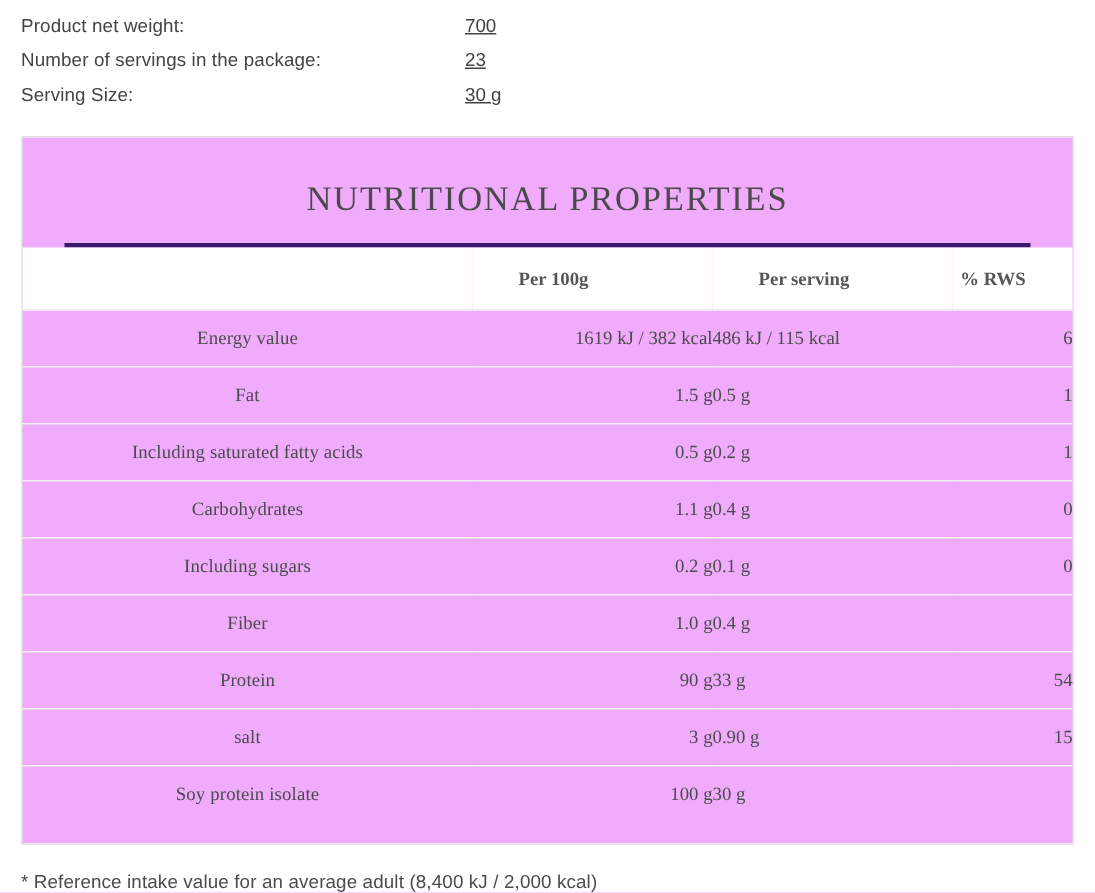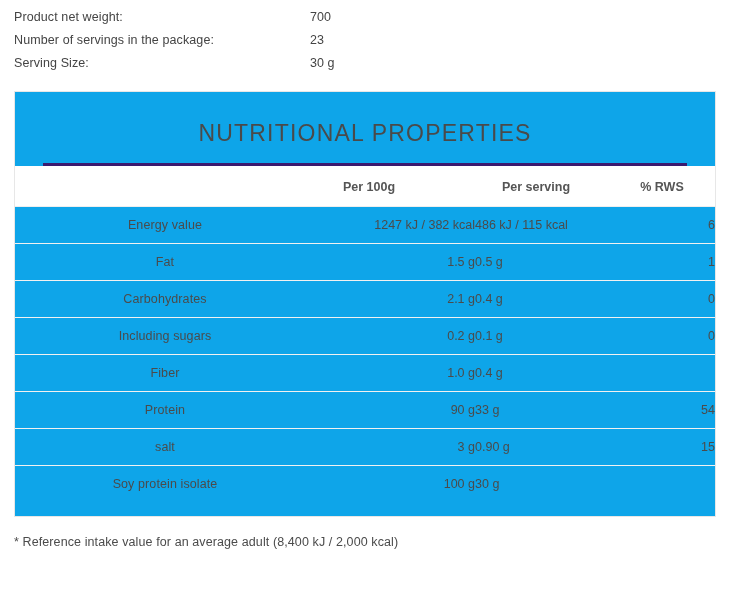--- a/index.html
+++ b/index.html
@@ -34,29 +34,31 @@
   }
   .summary-label {
     width: 296px;
     color: #444;
     font-size: 12.5px;
     letter-spacing: .1px;
   }
   .summary-value {
     color: #444;
     font-size: 12.5px;
+    text-decoration: underline;
   }
 
   
   .card {
     margin: 12px 14px 0 14px;
     border: 1px solid #e7e7e7;
-    background: #0ea5e9;
+    background: #f0abfc;
     box-sizing: border-box;
     padding: 18px 0 14px 0;
+    font-family: Liberation Serif, serif;
   }
   .card-title {
     text-align: center;
     font-size: 23px;
     letter-spacing: 1.2px;
     color: #4a4a4a;
     font-weight: normal;
     margin: 10px 0 16px 0;
   }
   .rule {
@@ -165,33 +167,39 @@
         <tr>
           <th class="blank"></th>
           <th class="th-p100">Per 100g</th>
           <th class="th-serv">Per serving</th>
           <th class="th-rws">% RWS</th>
         </tr>
       </thead>
       <tbody>
         <tr>
           <td class="name">Energy value</td>
-          <td class="p100">1247 kJ / 382 kcal</td>
+          <td class="p100">1619 kJ / 382 kcal</td>
           <td class="serv">486 kJ / 115 kcal</td>
           <td class="rws">6</td>
         </tr>
         <tr>
           <td class="name">Fat</td>
           <td class="p100">1.5 g</td>
           <td class="serv">0.5 g</td>
           <td class="rws">1</td>
         </tr>
         <tr>
+          <td class="name">Including saturated fatty acids</td>
+          <td class="p100">0.5 g</td>
+          <td class="serv">0.2 g</td>
+          <td class="rws">1</td>
+        </tr>
+        <tr>
           <td class="name">Carbohydrates</td>
-          <td class="p100">2.1 g</td>
+          <td class="p100">1.1 g</td>
           <td class="serv">0.4 g</td>
           <td class="rws">0</td>
         </tr>
         <tr>
           <td class="name">Including sugars</td>
           <td class="p100">0.2 g</td>
           <td class="serv">0.1 g</td>
           <td class="rws">0</td>
         </tr>
         <tr>

